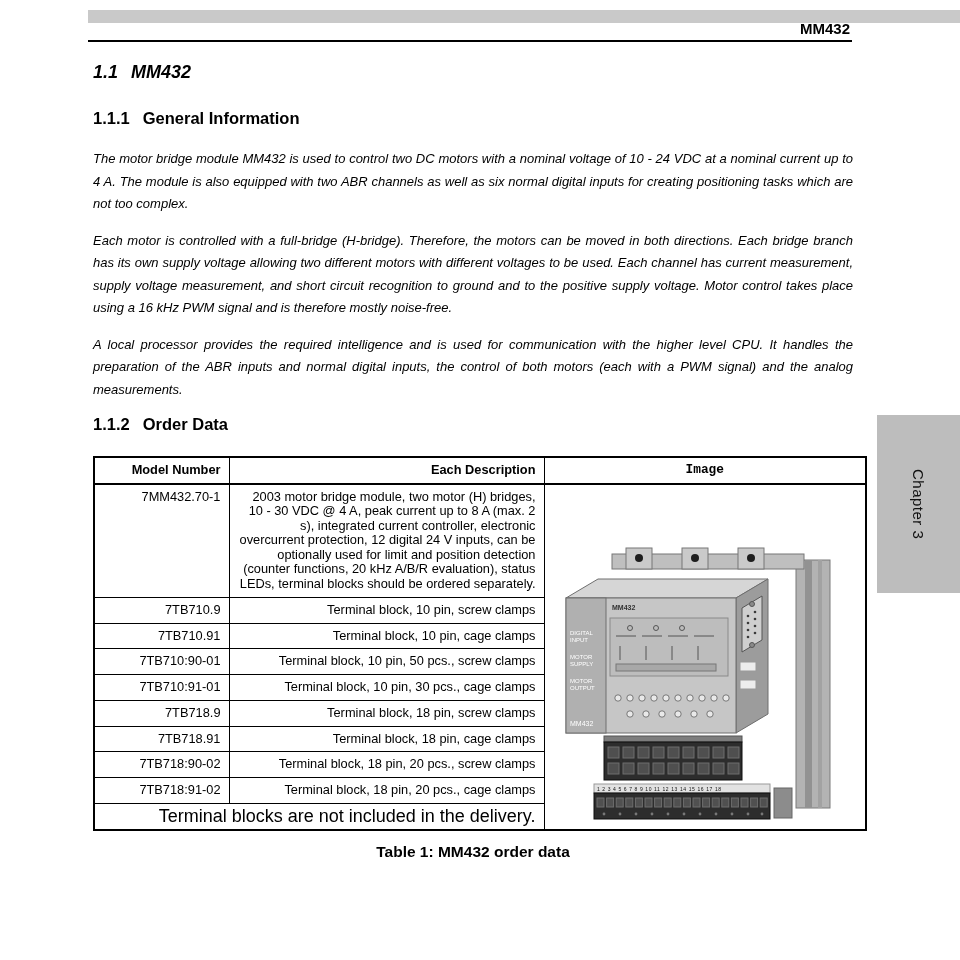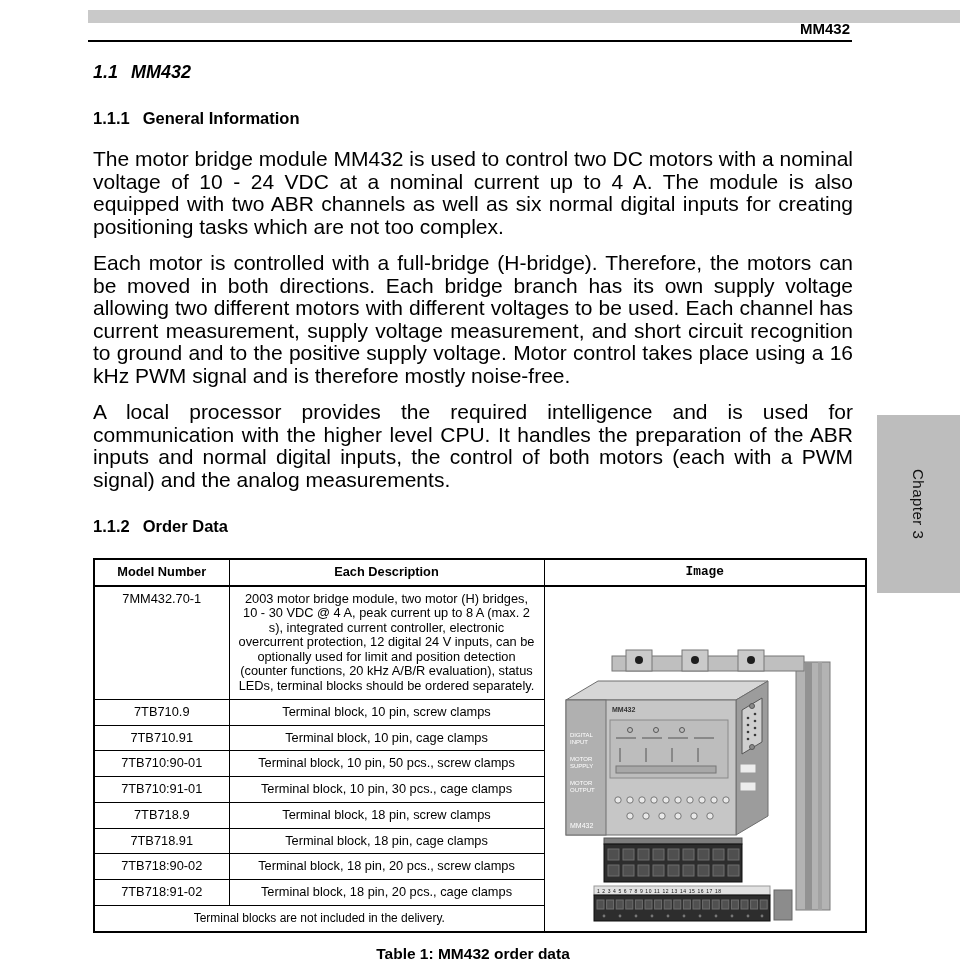--- a/index.html
+++ b/index.html
@@ -31,40 +31,41 @@
     text-align: right; font-weight: bold; font-size: 15px; padding-right: 2px;
   }
   .page-header .rule {
     border-bottom: 2px solid #000; margin-top: 3px;
   }
   .content {
     position: absolute; left: 93px; top: 56px; width: 760px;
   }
   .h-main { font-size: 18px; font-weight: bold; margin: 6px 0 26px 0; font-style: italic; }
   .h-sub  { font-size: 16.5px; font-weight: bold; margin: 8px 0 20px 0; }
-  .h-sub2 { font-size: 16.5px; font-weight: bold; margin: 26px 0 22px 0; }
+  .h-sub2 { font-size: 16.5px; font-weight: bold; margin: 14px 0 22px 0; }
   .hnum { display: inline-block; margin-right: 13px; }
   .content p {
-    font-size: 21px; line-height: 22.5px; text-align: justify;
+    font-size: 13px; line-height: 22.5px; text-align: justify;
     margin: 0 0 14px 0;
+    font-style: italic;
   }
   table.order {
     width: 772px; border-collapse: collapse; border: 2px solid #000;
     table-layout: fixed; font-size: 12.8px; margin-top: 4px;
   }
   table.order th, table.order td {
     border: 1px solid #000; padding: 5px 8px; vertical-align: top;
-    text-align: center; line-height: 14.5px;
+    text-align: right; line-height: 14.5px;
   }
   table.order thead th { border-bottom: 2px solid #000; font-weight: bold; }
   table.order th.th-image { text-align: center; font-family: Liberation Mono, monospace; }
   td.image-cell { padding: 0; vertical-align: top; }
   td.image-cell svg { display: block; margin: 56px auto 0 auto; }
   .caption { margin-top: 12px; text-align: center; font-size: 15.5px; font-weight: bold; }
-  .footer-row td { font-size: 12px; }
+  .footer-row td { font-size: 18px; }
 </style>
 </head>
 <body>
 
 <div class="page">
 
   <div class="top-strip"></div>
 
   <div class="chapter-tab">
     <span>Chapter 3</span>

